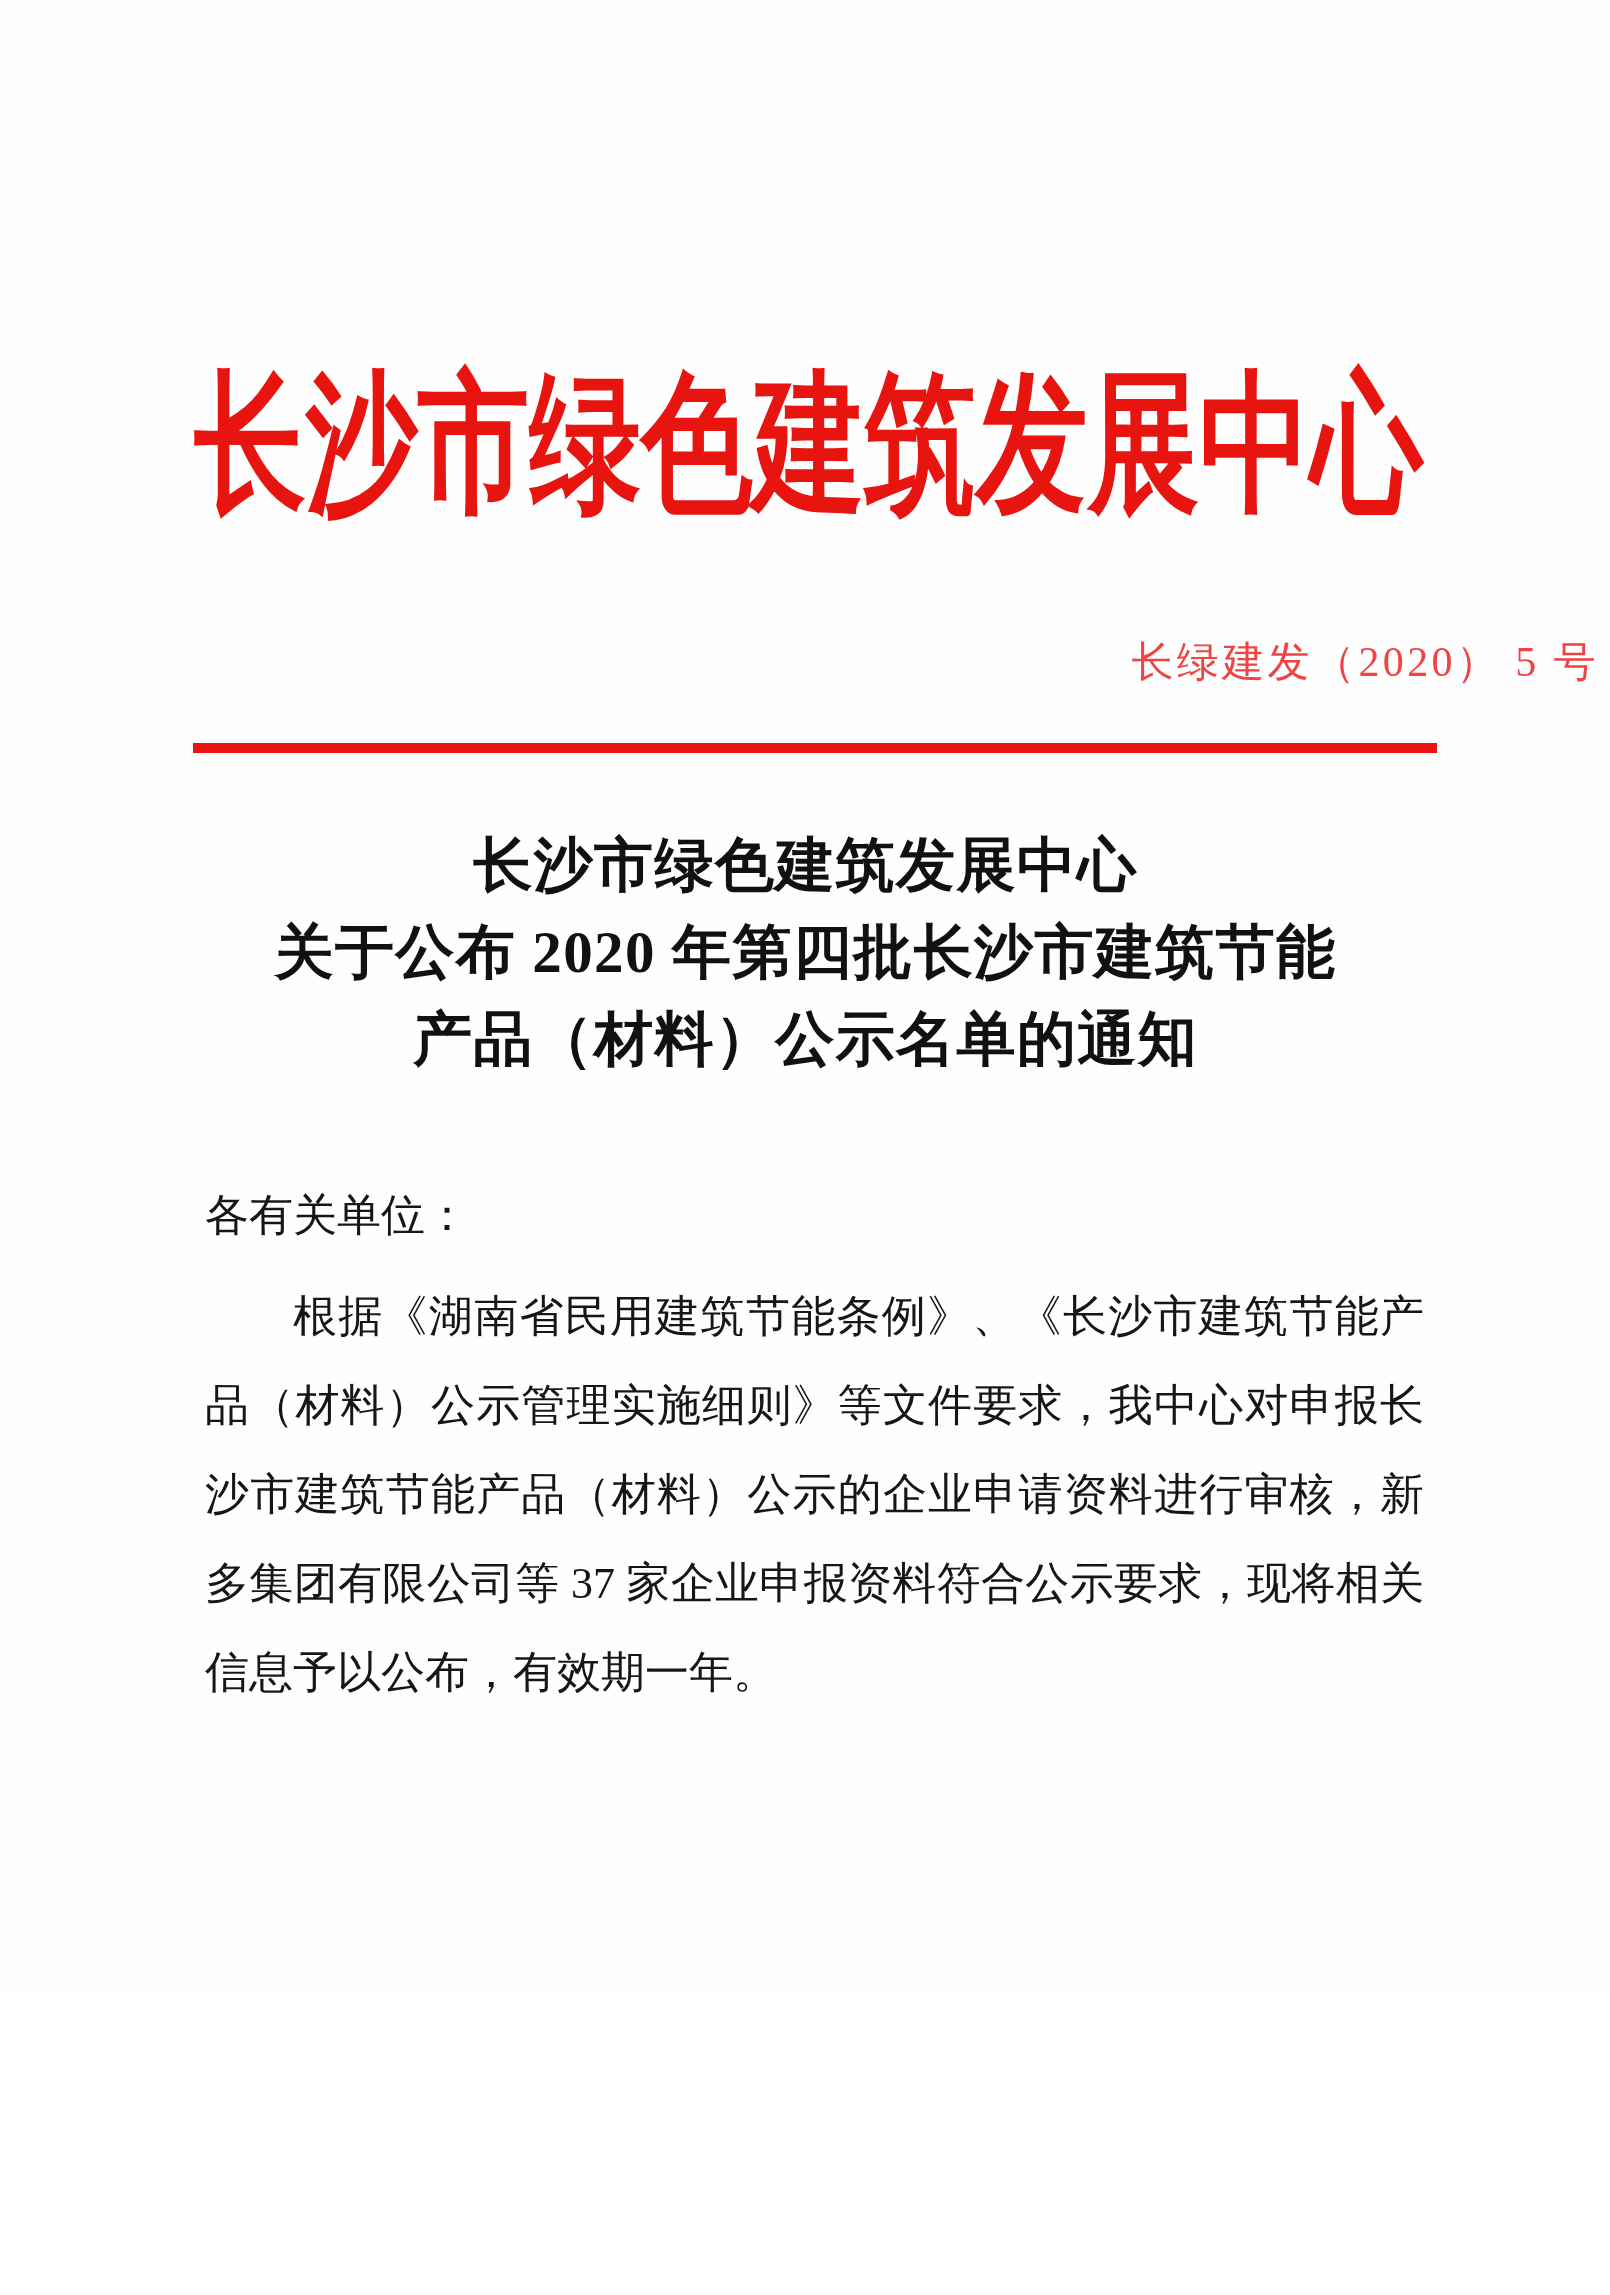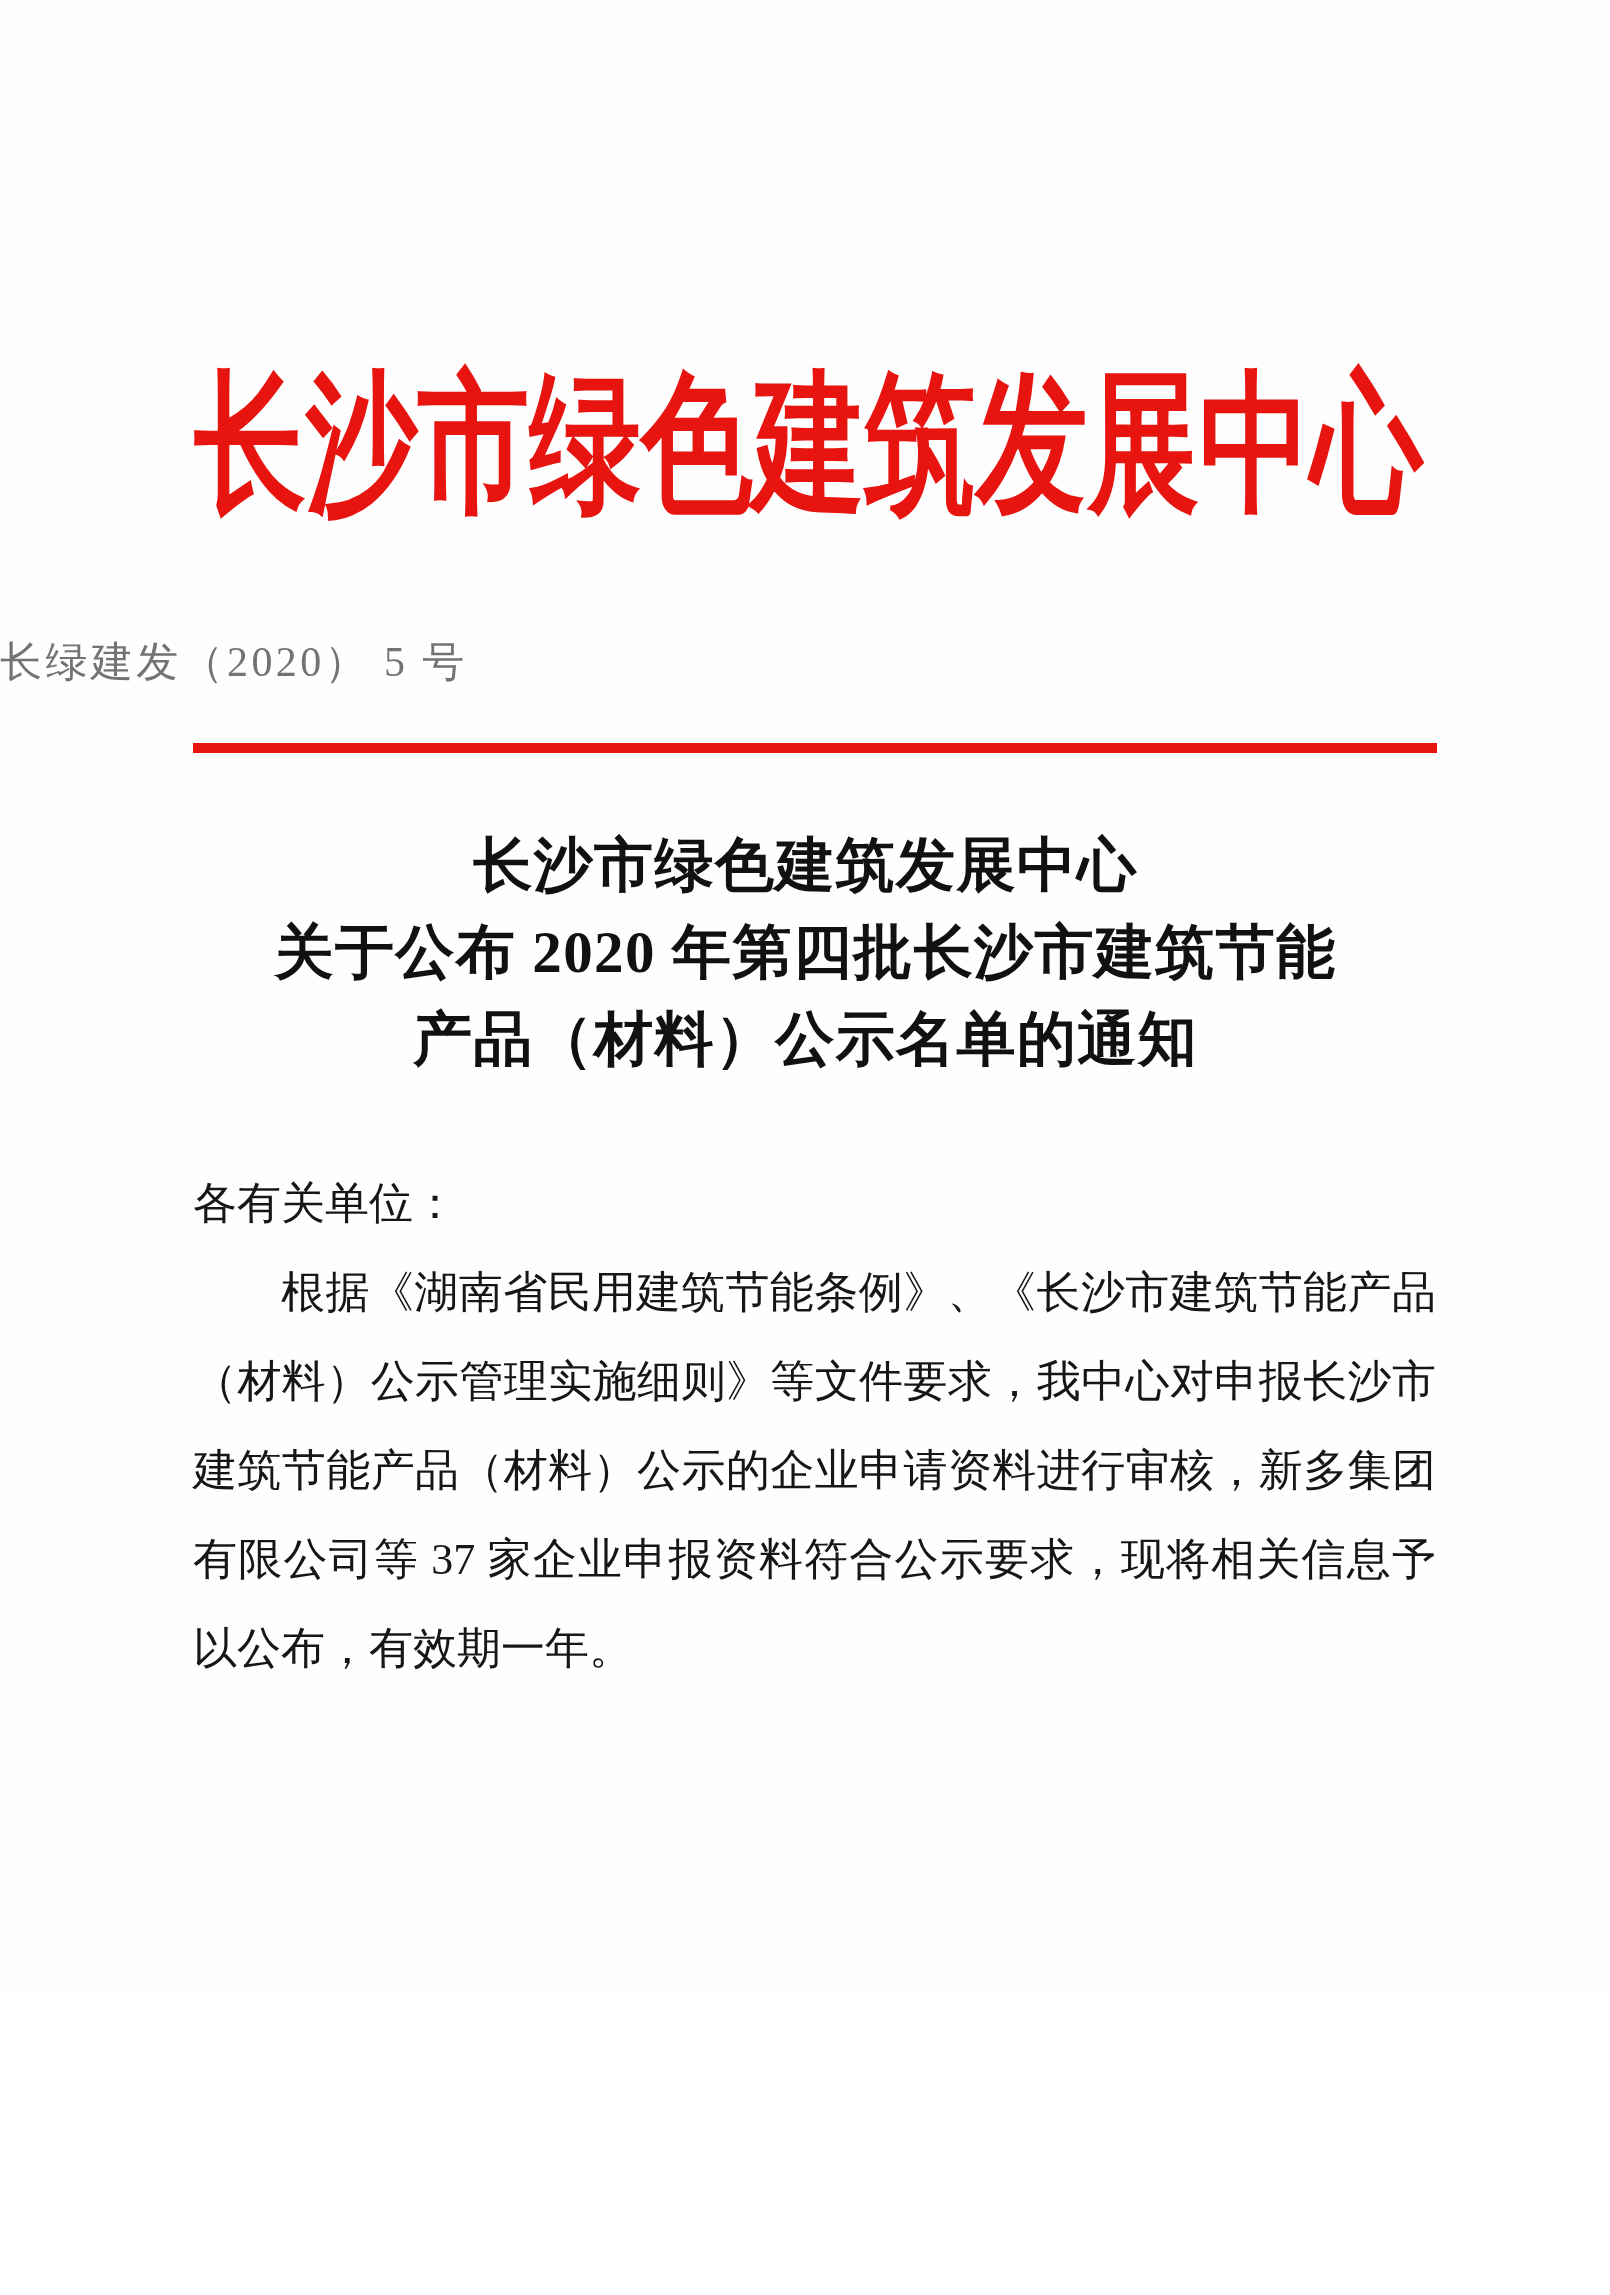--- a/index.html
+++ b/index.html
@@ -33,24 +33,24 @@
     display: inline-block;
     transform: scale(0.76, 1.04);
     transform-origin: center top;
   }
   
   .doc-number {
     position: absolute;
     top: 634px;
     left: 0;
     right: 12px;
-    text-align: left;
+    text-align: right;
     font-size: 42px;
     letter-spacing: 3.4px;
-    color: #737373;
+    color: #ef4444;
     white-space: nowrap;
   }
   
   .red-divider {
     position: absolute;
     top: 743px;
     left: 193px;
     width: 1244px;
     height: 9.5px;
     background: var(--header-red, #e81410);
@@ -73,21 +73,21 @@
     position: absolute;
     top: 1159px;
     left: 193px;
     width: 1243px;
     font-size: 44px;
     line-height: 89px;
     text-align: justify;
     color: #161616;
   }
   .body-text p {
-    margin: 0;
+    margin: 12px;
   }
   .body-text p.para {
     text-indent: 2em;
   }
   
   .page-number {
     position: absolute;
     top: 2060px;
     left: 1200px;
     width: 164px;

